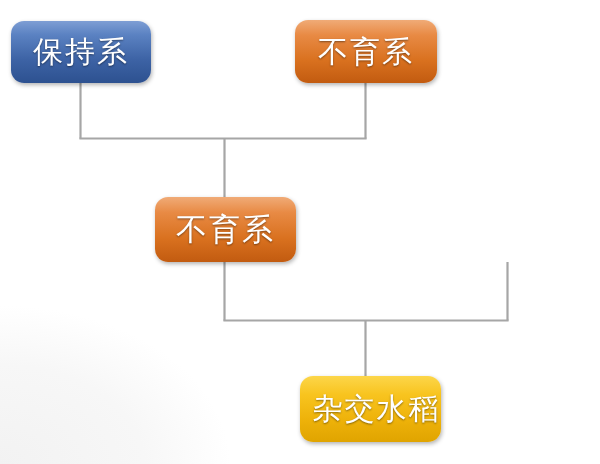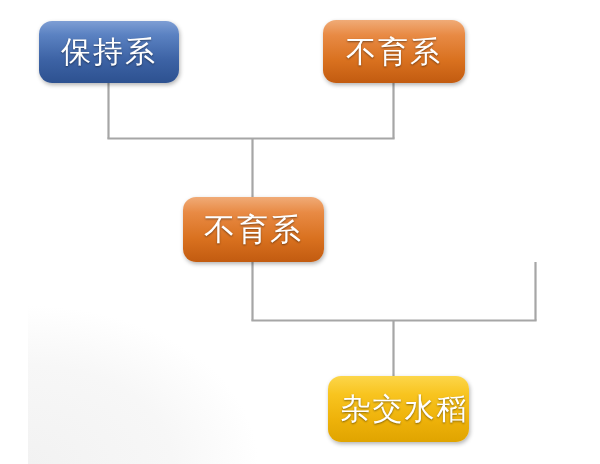--- a/index.html
+++ b/index.html
@@ -13,21 +13,20 @@
     font-family: "Liberation Sans", "DejaVu Sans", sans-serif;
     overflow: hidden;
   }
   #canvas {
     position: relative;
     width: 556px;
     height: 464px;
     background:
       radial-gradient(ellipse 320px 220px at 0% 100%, #f2f2f2 0%, #f7f7f7 45%, #ffffff 72%),
       #ffffff;
-    margin-left: 28px;
   }
   #connectors {
     position: absolute;
     left: 0;
     top: 0;
     width: 600px;
     height: 464px;
   }
   .node {
     position: absolute;

